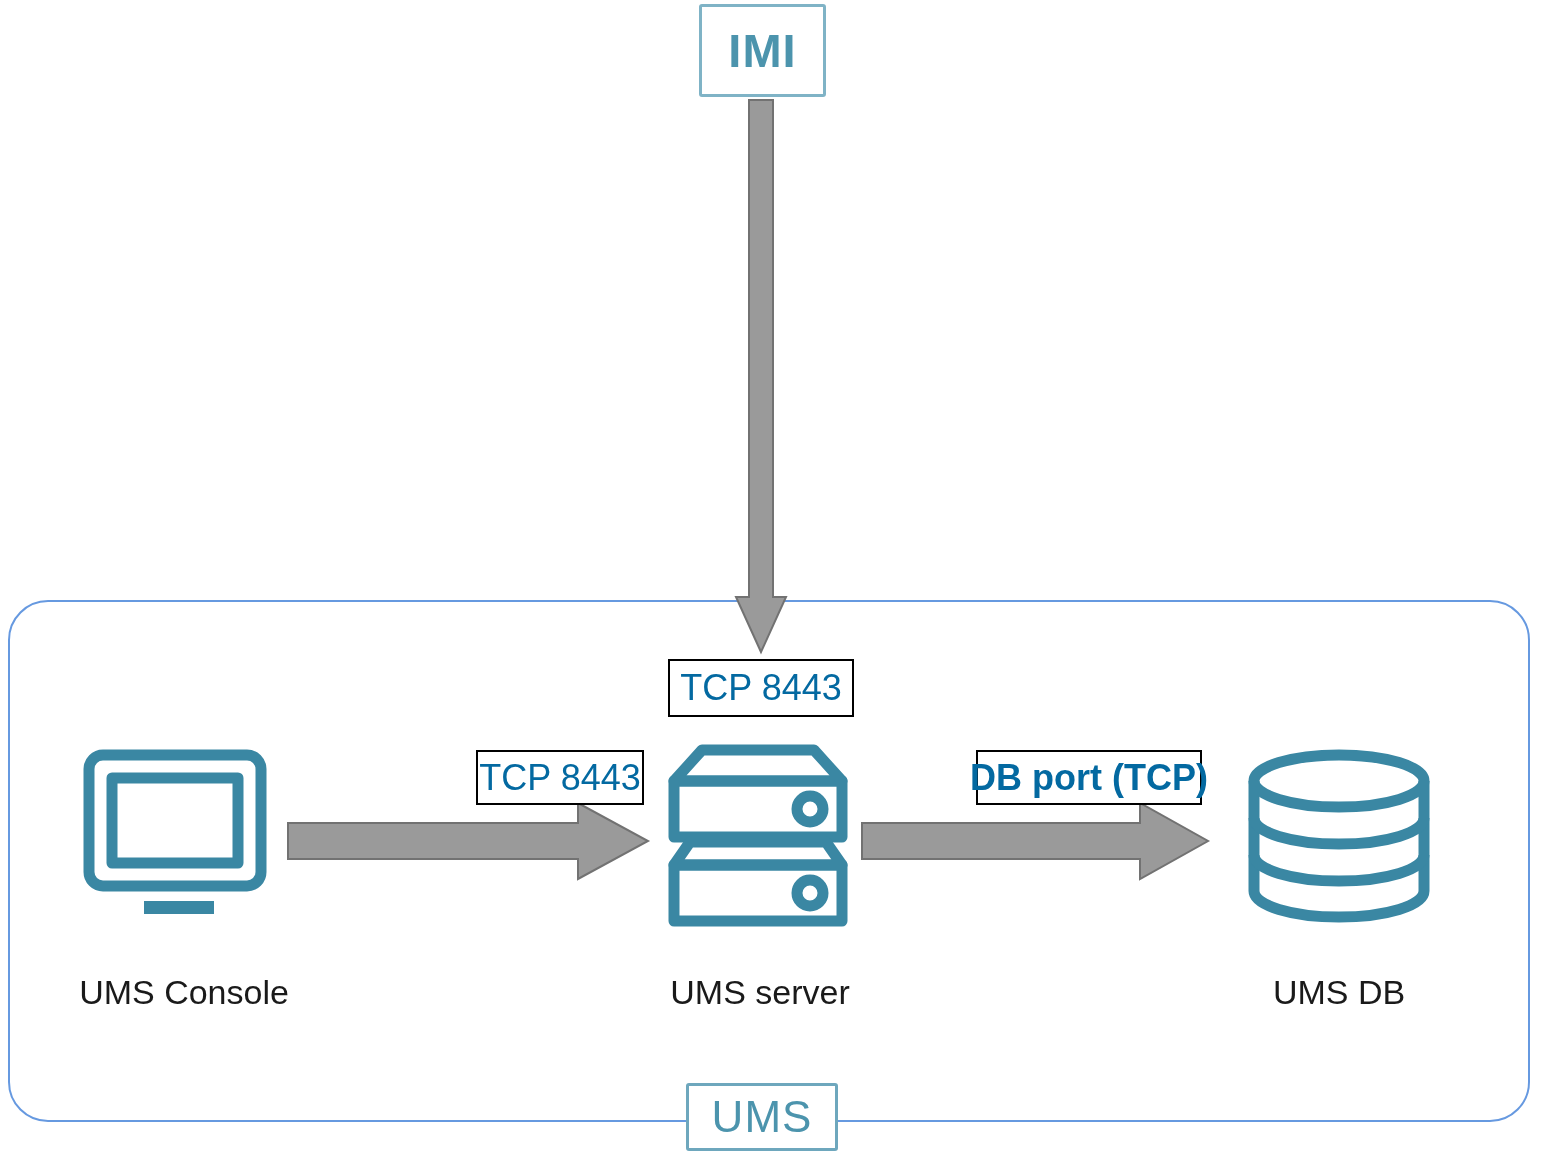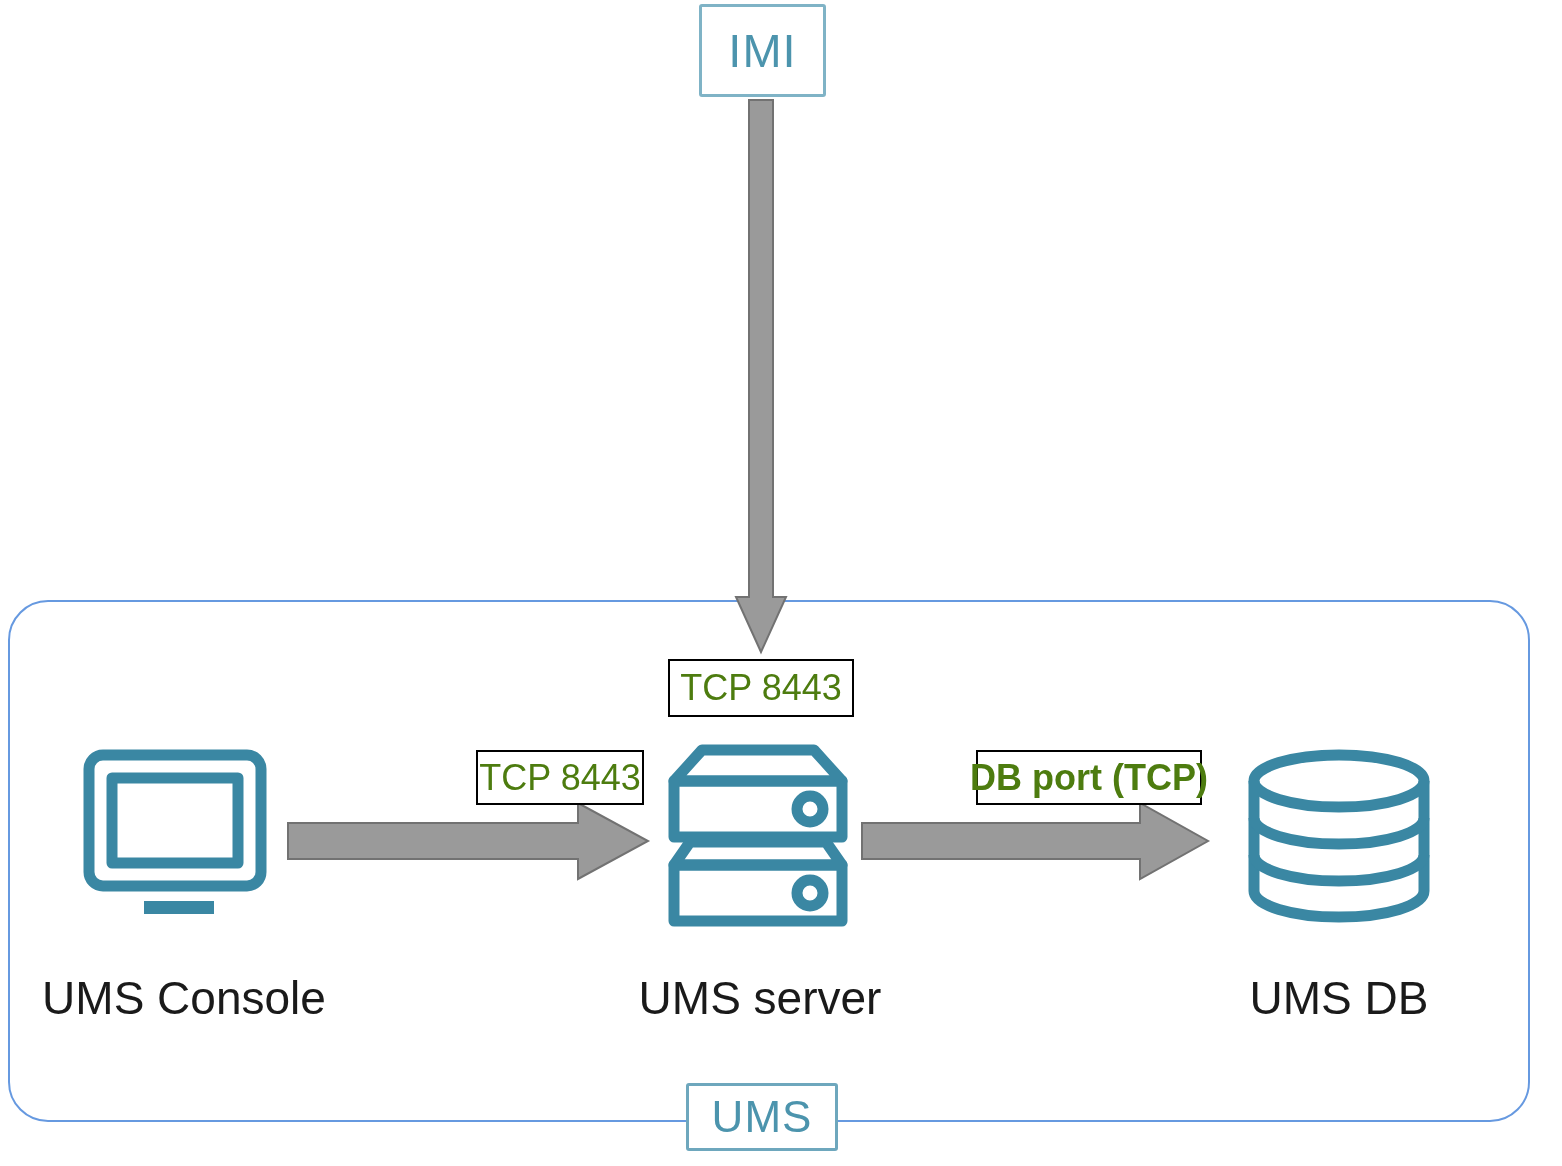--- a/index.html
+++ b/index.html
@@ -49,21 +49,21 @@
   }
 
   #imi-tag {
     left: 699px;
     top: 4px;
     width: 127px;
     height: 93px;
     border: 3px solid #7fb3c6;
     border-radius: 3px;
   }
-  #imi-tag span { font-size: 47px; }
+  #imi-tag span { font-size: 47px; font-weight: bold; }
 
   #ums-tag {
     left: 686px;
     top: 1083px;
     width: 152px;
     height: 68px;
     border: 3px solid #6ea7bd;
     border-radius: 3px;
   }
   #ums-tag span { font-size: 44px; }
@@ -82,33 +82,33 @@
   #arrow-db-wrap { left: 862px; top: 798px; width: 348px; height: 86px; }
 
   
   .port-label {
     background: #ffffff;
     border: 2.5px solid #000000;
     box-sizing: border-box;
     display: flex;
     align-items: center;
     justify-content: center;
-    color: #4d7c0f;
+    color: #0369a1;
     font-size: 36px;
     line-height: 1;
     white-space: nowrap;
   }
   #label-imi-port   { left: 668px; top: 659px; width: 186px; height: 58px; }
   #label-console-port { left: 476px; top: 750px; width: 168px; height: 55px; }
   #label-db-port    { left: 976px; top: 750px; width: 226px; height: 55px; font-weight: bold; }
 
   
   .node-label {
     color: #1a1a1a;
-    font-size: 46px;
+    font-size: 34px;
     line-height: 1;
     white-space: nowrap;
     text-align: center;
   }
   #label-ums-console { left: 0px;   top: 975px; width: 368px; }
   #label-ums-server  { left: 576px; top: 975px; width: 368px; }
   #label-ums-db      { left: 1155px;top: 975px; width: 368px; }
 
   
   .icon-svg { display: block; overflow: visible; }

